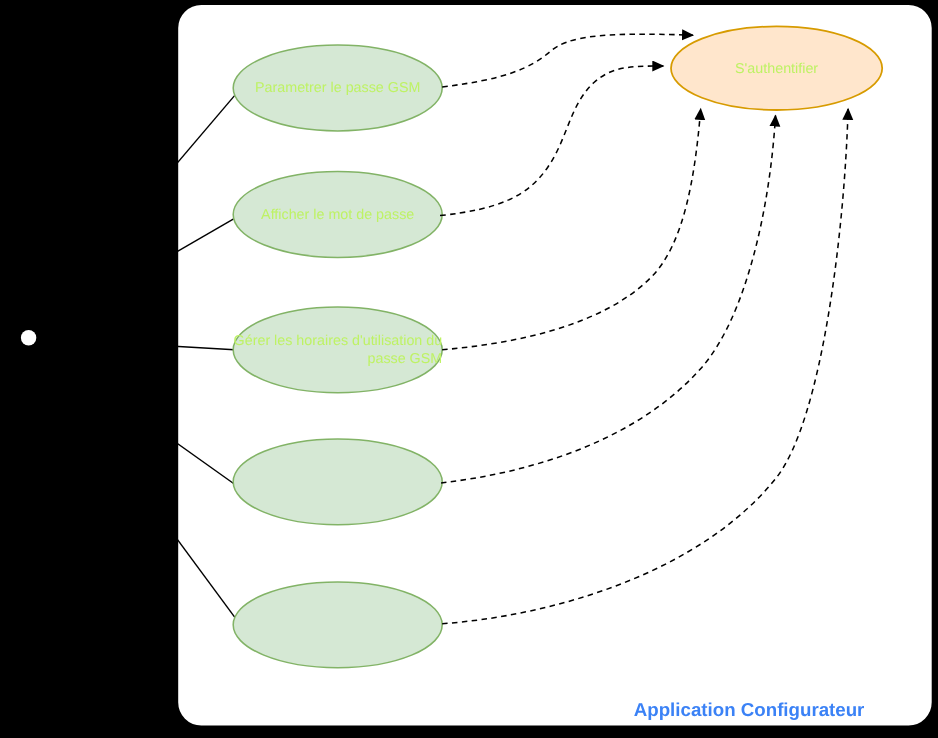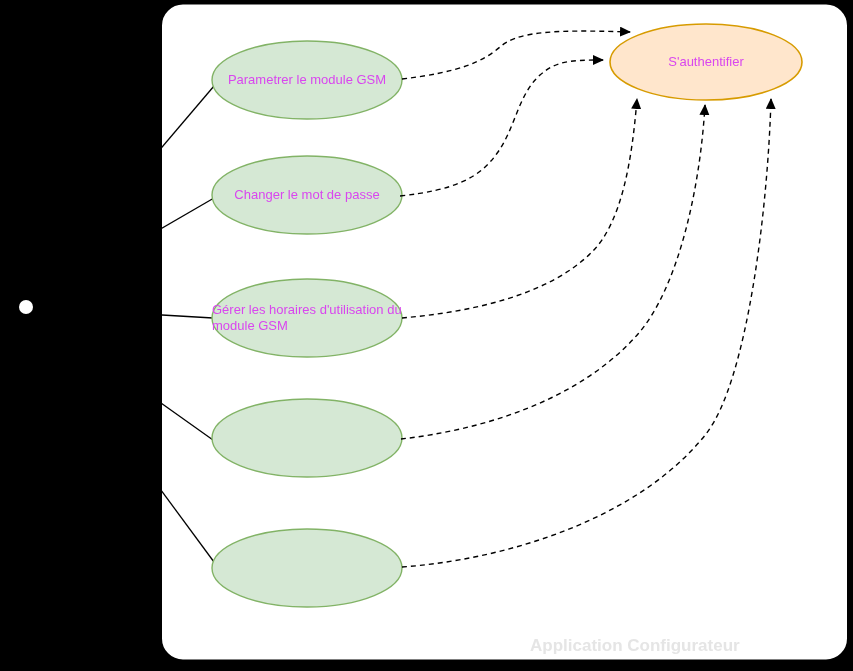--- a/index.html
+++ b/index.html
@@ -20,35 +20,35 @@
     left: 0;
     top: 0;
   }
   .uc-label {
     position: absolute;
     width: 190px;
     height: 48px;
     display: flex;
     align-items: center;
     justify-content: center;
-    text-align: left;
+    text-align: right;
     font-size: 13px;
     line-height: 1.25;
-    color: #d946ef;
+    color: #bef264;
     pointer-events: none;
   }
   .sys-label {
     position: absolute;
     left: 530px;
     top: 636px;
     width: 302px;
-    text-align: left;
+    text-align: center;
     font-size: 17px;
     font-weight: bold;
-    color: #e5e5e5;
+    color: #3b82f6;
   }
 </style>
 </head>
 <body>
 
 <div class="stage">
 
   <svg width="853" height="671" viewBox="0 0 853 671">
     <defs>
       <marker id="arrowhead" markerUnits="userSpaceOnUse" markerWidth="13" markerHeight="11" refX="10" refY="5" orient="auto">
@@ -77,20 +77,20 @@
       <path d="M402,79 C460,72 482,62 500,47 C516,33 545,29 630,32" marker-end="url(#arrowhead)"></path>
       <path d="M400,196 C455,190 480,178 498,152 C516,126 518,95 540,75 C556,61 570,60 603,60" marker-end="url(#arrowhead)"></path>
       <path d="M402,318 C470,312 548,296 592,252 C622,222 632,160 637,99" marker-end="url(#arrowhead)"></path>
       <path d="M401,439 C480,430 578,402 638,334 C678,288 700,190 705,105" marker-end="url(#arrowhead)"></path>
       <path d="M402,567 C500,560 636,522 706,434 C748,380 768,205 771,99" marker-end="url(#arrowhead)"></path>
     </g>
 
     <circle cx="26" cy="307" r="7" fill="#ffffff"></circle>
   </svg>
 
-  <div class="uc-label" style="left:212px; top:56px;">Parametrer le module GSM</div>
-  <div class="uc-label" style="left:212px; top:171px;">Changer le mot de passe</div>
-  <div class="uc-label" style="left:212px; top:294px;">Gérer les horaires d'utilisation du module GSM</div>
+  <div class="uc-label" style="left:212px; top:56px;">Parametrer le passe GSM</div>
+  <div class="uc-label" style="left:212px; top:171px;">Afficher le mot de passe</div>
+  <div class="uc-label" style="left:212px; top:294px;">Gérer les horaires d'utilisation du passe GSM</div>
   <div class="uc-label" style="left:611px; top:38px;">S'authentifier</div>
 
   <div class="sys-label">Application Configurateur</div>
 
 </div>
 
 </body></html>

